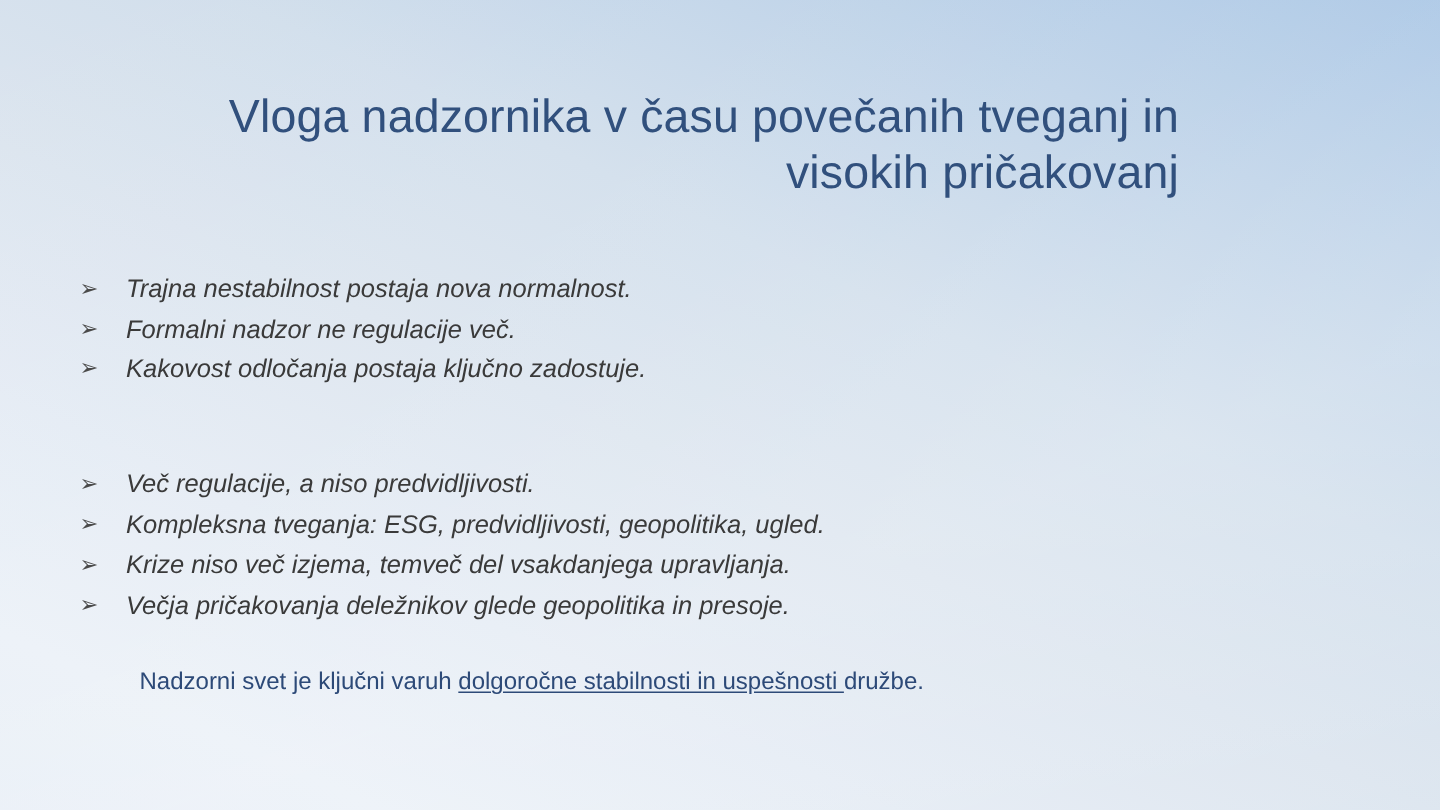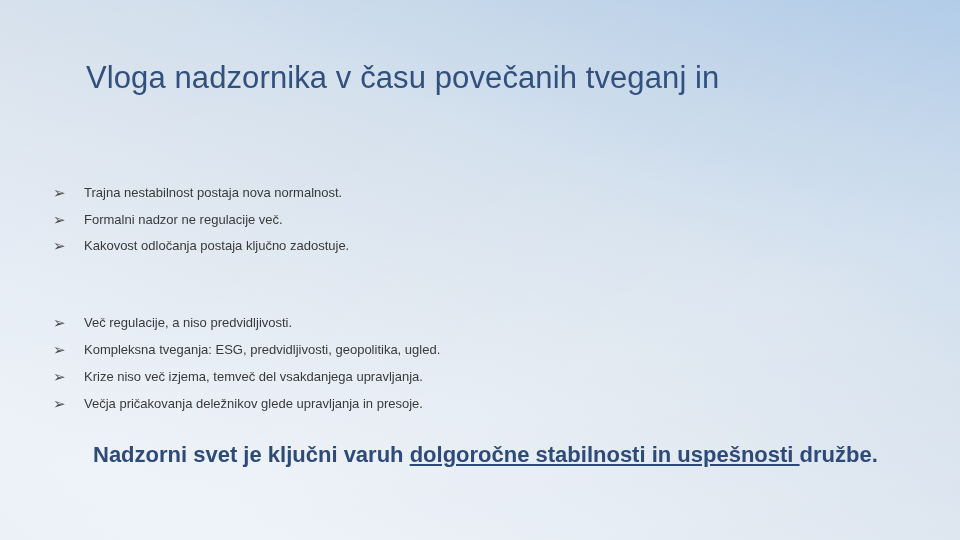--- a/index.html
+++ b/index.html
@@ -53,20 +53,21 @@
   .title {
     position: absolute;
     left: 86px;
     top: 60px;
     width: 700px;
     font-size: 31px;
     line-height: 1.18;
     font-weight: 400;
     color: #31507d;
     letter-spacing: 0.1px;
+    text-align: right;
   }
 
   
   .bullet-group {
     position: absolute;
     left: 52px;
     width: 860px;
   }
   .group-one  { top: 180px; }
   .group-two  { top: 310px; }
@@ -83,50 +84,52 @@
     width: 31px;
     font-size: 15px;
     line-height: 26px;
     color: #4a4a4a;
     text-align: left;
     padding-left: 1px;
   }
 
   .bullet-text {
     flex: 1 1 auto;
-    font-size: 13px;
+    font-size: 17px;
     line-height: 26px;
     color: #3a3a3a;
     white-space: nowrap;
+    font-style: italic;
   }
 
   
   .conclusion {
     position: absolute;
     left: 93px;
     top: 442px;
-    font-size: 22px;
+    font-size: 16px;
     line-height: 26px;
-    font-weight: bold;
+    font-weight: normal;
     color: #2d4a78;
     white-space: nowrap;
   }
   .conclusion .u {
     text-decoration: underline;
     text-underline-offset: 2px;
   }
 </style>
 </head>
 <body>
 
 <div class="slide">
   <div class="content">
 
     <div class="title">
       <span>Vloga nadzornika v času povečanih tveganj in</span><br>
+      <span>visokih pričakovanj</span>
     </div>
 
     <div class="bullet-group group-one">
       <div class="bullet-row">
         <span class="bullet-marker">➢</span>
         <span class="bullet-text">Trajna nestabilnost postaja nova normalnost.</span>
       </div>
       <div class="bullet-row">
         <span class="bullet-marker">➢</span>
         <span class="bullet-text">Formalni nadzor ne regulacije več.</span>
@@ -145,21 +148,21 @@
       <div class="bullet-row">
         <span class="bullet-marker">➢</span>
         <span class="bullet-text">Kompleksna tveganja: ESG, predvidljivosti, geopolitika, ugled.</span>
       </div>
       <div class="bullet-row">
         <span class="bullet-marker">➢</span>
         <span class="bullet-text">Krize niso več izjema, temveč del vsakdanjega upravljanja.</span>
       </div>
       <div class="bullet-row">
         <span class="bullet-marker">➢</span>
-        <span class="bullet-text">Večja pričakovanja deležnikov glede upravljanja in presoje.</span>
+        <span class="bullet-text">Večja pričakovanja deležnikov glede geopolitika in presoje.</span>
       </div>
     </div>
 
     <div class="conclusion">
       <span>Nadzorni svet je ključni varuh </span><span class="u">dolgoročne stabilnosti in uspešnosti </span><span>družbe.</span>
     </div>
 
   </div>
 </div>
 

